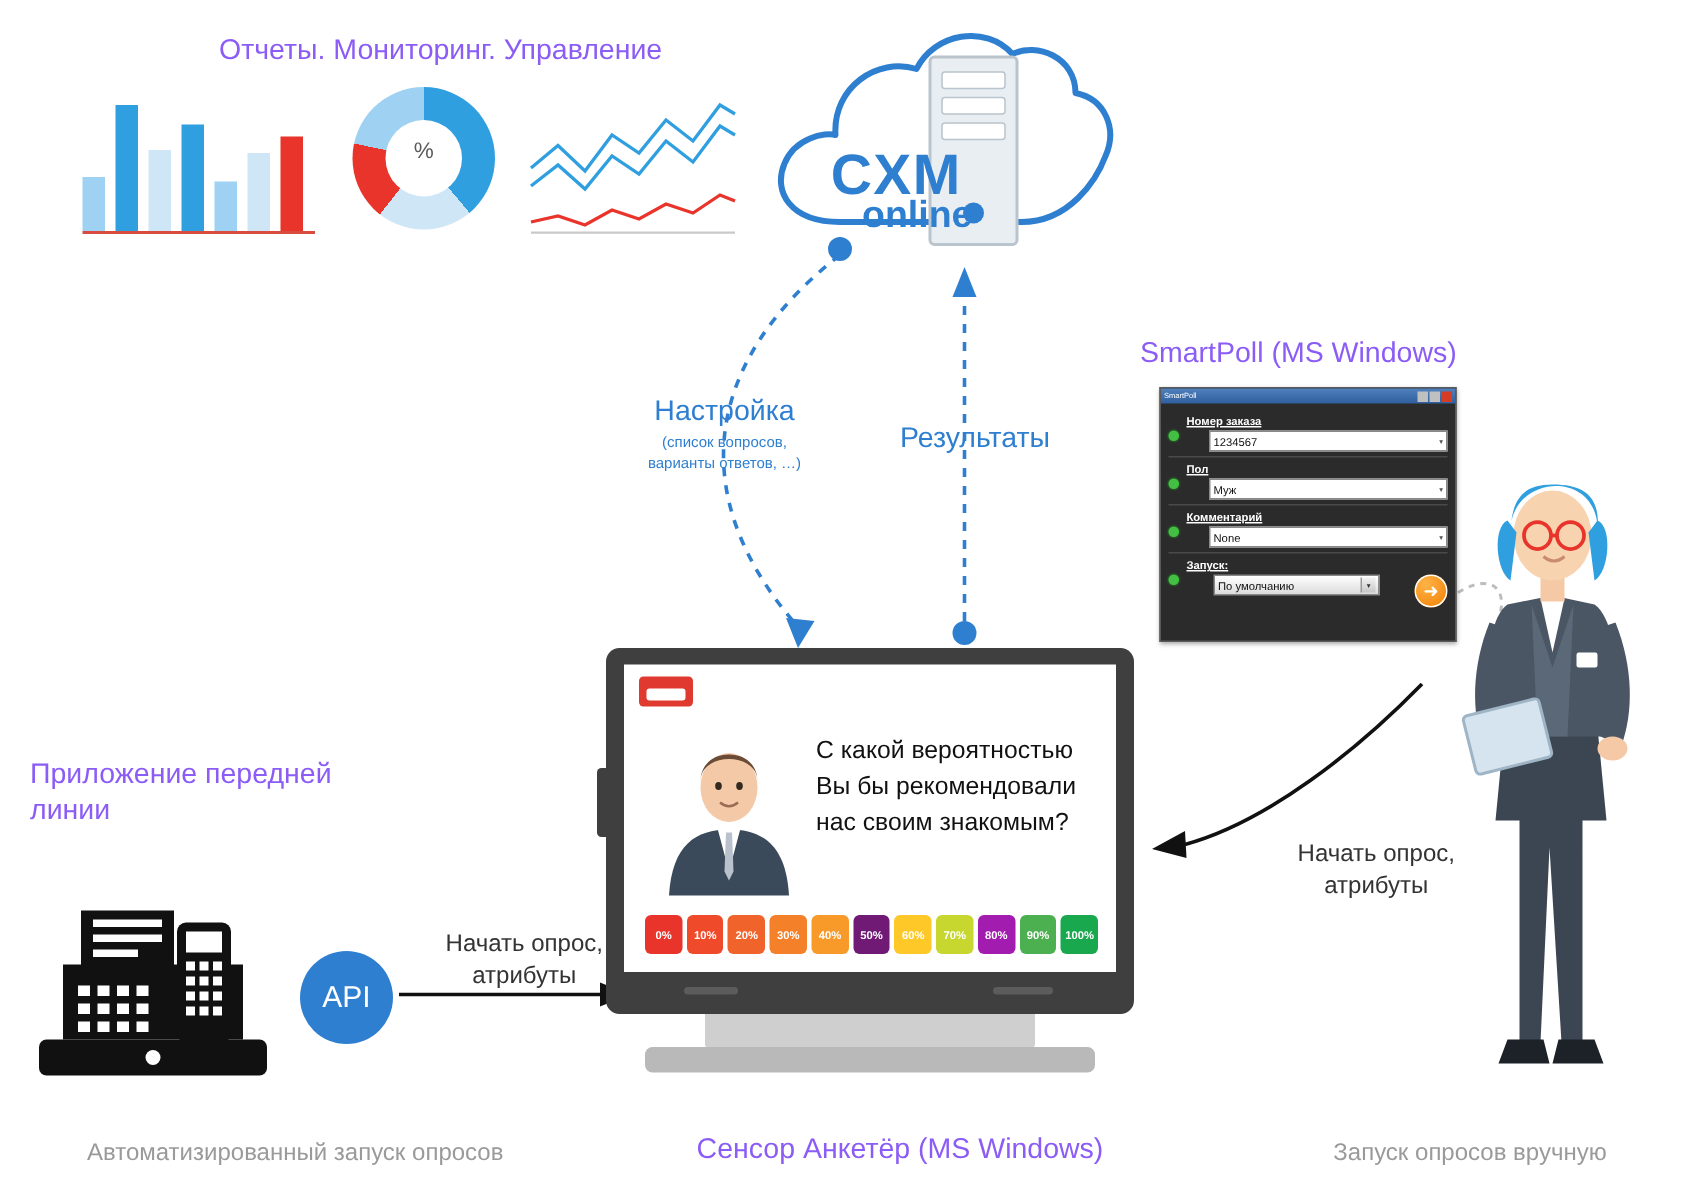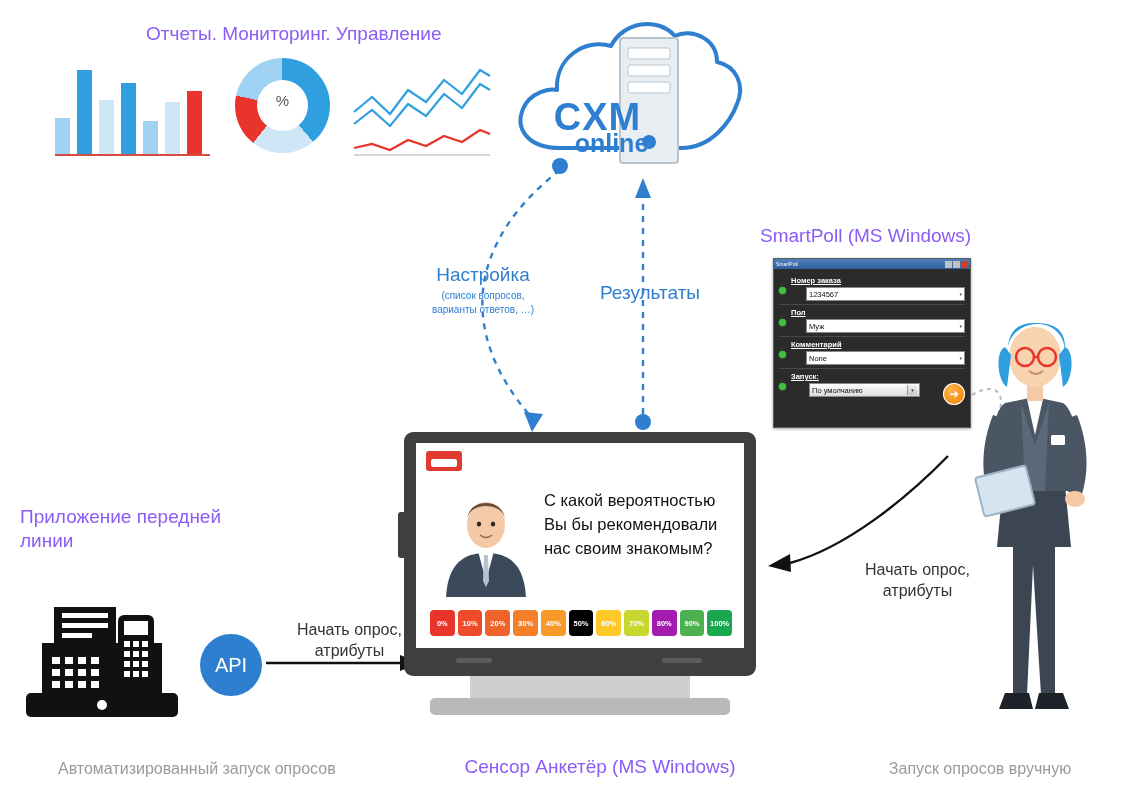--- a/index.html
+++ b/index.html
@@ -252,21 +252,21 @@
     </div>
 
     <div class="kiosk-q">С какой вероятностью Вы бы рекомендовали нас своим знакомым?</div>
 
     <div class="kiosk-scale">
       <span class="sq" style="background:#e8342a;">0%</span>
       <span class="sq" style="background:#ef4b2b;">10%</span>
       <span class="sq" style="background:#f0642b;">20%</span>
       <span class="sq" style="background:#f4802a;">30%</span>
       <span class="sq" style="background:#f79a29;">40%</span>
-      <span class="sq" style="background:#000000;">50%</span>
+      <span class="sq" style="background:#701a75;">50%</span>
       <span class="sq" style="background:#fdc828;">60%</span>
       <span class="sq" style="background:#c7d730;">70%</span>
       <span class="sq" style="background:#a21caf;">80%</span>
       <span class="sq" style="background:#4caf50;">90%</span>
       <span class="sq" style="background:#1aa84f;">100%</span>
     </div>
   </div>
   <div class="kiosk-speaker" style="left:52px;width:36px;"></div>
   <div class="kiosk-speaker" style="left:258px;width:40px;"></div>
   <div class="kiosk-stand"></div>

